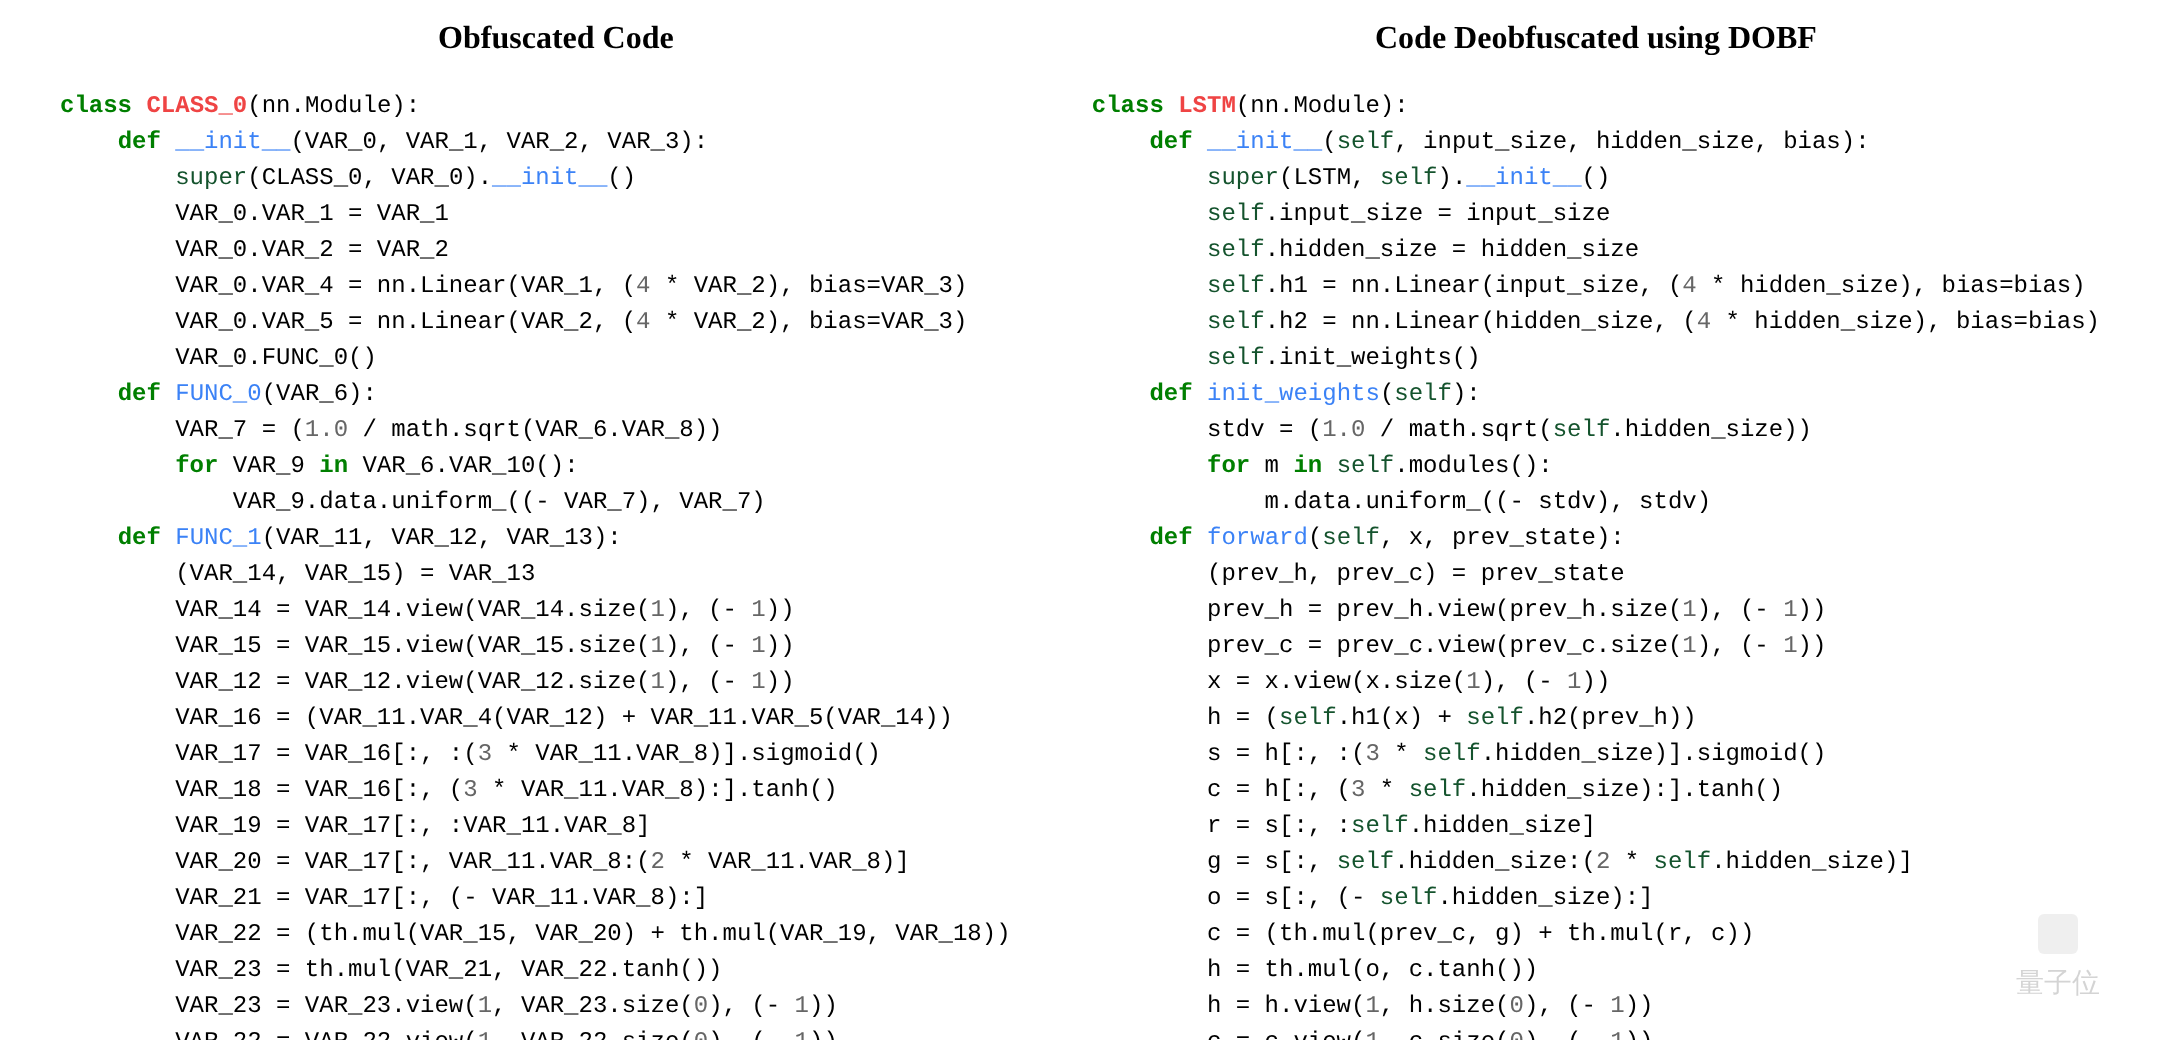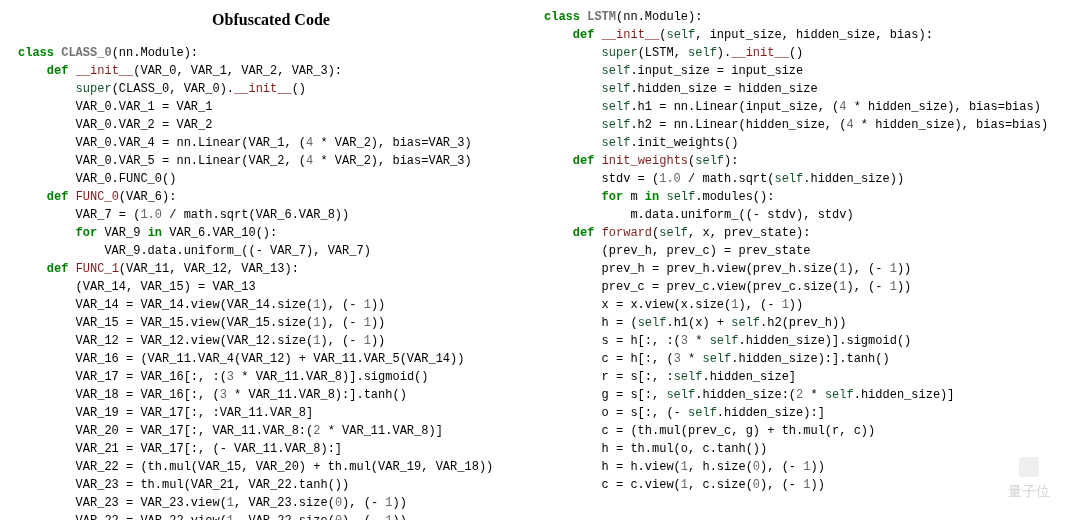--- a/index.html
+++ b/index.html
@@ -10,42 +10,42 @@
     line-height: 1.5;
     width: 1080px;
     height: 520px;
     overflow: hidden;
     position: relative;
   }
   .container {
     display: flex;
     width: 100%;
     height: 100%;
-    padding: 8px 20px 8px 8px;
+    padding: 8px 20px 8px 20px;
   }
   .col {
     flex: 1;
     padding: 0 10px;
   }
   .title {
     font-family: "Times New Roman", serif;
     font-weight: bold;
     font-size: 16px;
     text-align: center;
     margin-bottom: 12px;
     color: #000;
   }
   pre {
     white-space: pre;
     font-family: "Consolas", "Monaco", "Courier New", monospace;
     font-size: 12px;
   }
   .kw { color: #007f00; font-weight: bold; text-align: right; }
-  .cls { color: #737373; font-weight: bold; }
-  .fn { color: #7f1d1d; }
+  .cls { color: #ef4444; font-weight: bold; }
+  .fn { color: #3b82f6; }
   .sf { color: #14532d; }
   .num { color: #666666; }
   .line { display: block; }
   .watermark {
     position: absolute;
     right: 30px;
     bottom: 18px;
     font-family: sans-serif;
     font-size: 14px;
     color: #aaa;
@@ -65,20 +65,21 @@
 </style>
 </head>
 <body>
 
 <div class="container">
   <div class="col">
     <div class="title">Obfuscated Code</div>
     <pre><span class="line"><span class="kw">class</span> <span class="cls">CLASS_0</span>(nn.Module):</span><span class="line"></span><span class="line">    <span class="kw">def</span> <span class="fn">__init__</span>(VAR_0, VAR_1, VAR_2, VAR_3):</span><span class="line">        <span class="sf">super</span>(CLASS_0, VAR_0).<span class="fn">__init__</span>()</span><span class="line">        VAR_0.VAR_1 = VAR_1</span><span class="line">        VAR_0.VAR_2 = VAR_2</span><span class="line">        VAR_0.VAR_4 = nn.Linear(VAR_1, (<span class="num">4</span> * VAR_2), bias=VAR_3)</span><span class="line">        VAR_0.VAR_5 = nn.Linear(VAR_2, (<span class="num">4</span> * VAR_2), bias=VAR_3)</span><span class="line">        VAR_0.FUNC_0()</span><span class="line"></span><span class="line">    <span class="kw">def</span> <span class="fn">FUNC_0</span>(VAR_6):</span><span class="line">        VAR_7 = (<span class="num">1.0</span> / math.sqrt(VAR_6.VAR_8))</span><span class="line">        <span class="kw">for</span> VAR_9 <span class="kw">in</span> VAR_6.VAR_10():</span><span class="line">            VAR_9.data.uniform_((- VAR_7), VAR_7)</span><span class="line"></span><span class="line">    <span class="kw">def</span> <span class="fn">FUNC_1</span>(VAR_11, VAR_12, VAR_13):</span><span class="line">        (VAR_14, VAR_15) = VAR_13</span><span class="line">        VAR_14 = VAR_14.view(VAR_14.size(<span class="num">1</span>), (- <span class="num">1</span>))</span><span class="line">        VAR_15 = VAR_15.view(VAR_15.size(<span class="num">1</span>), (- <span class="num">1</span>))</span><span class="line">        VAR_12 = VAR_12.view(VAR_12.size(<span class="num">1</span>), (- <span class="num">1</span>))</span><span class="line">        VAR_16 = (VAR_11.VAR_4(VAR_12) + VAR_11.VAR_5(VAR_14))</span><span class="line">        VAR_17 = VAR_16[:, :(<span class="num">3</span> * VAR_11.VAR_8)].sigmoid()</span><span class="line">        VAR_18 = VAR_16[:, (<span class="num">3</span> * VAR_11.VAR_8):].tanh()</span><span class="line">        VAR_19 = VAR_17[:, :VAR_11.VAR_8]</span><span class="line">        VAR_20 = VAR_17[:, VAR_11.VAR_8:(<span class="num">2</span> * VAR_11.VAR_8)]</span><span class="line">        VAR_21 = VAR_17[:, (- VAR_11.VAR_8):]</span><span class="line">        VAR_22 = (th.mul(VAR_15, VAR_20) + th.mul(VAR_19, VAR_18))</span><span class="line">        VAR_23 = th.mul(VAR_21, VAR_22.tanh())</span><span class="line">        VAR_23 = VAR_23.view(<span class="num">1</span>, VAR_23.size(<span class="num">0</span>), (- <span class="num">1</span>))</span><span class="line">        VAR_22 = VAR_22.view(<span class="num">1</span>, VAR_22.size(<span class="num">0</span>), (- <span class="num">1</span>))</span></pre>
   </div>
   <div class="col">
+    <div class="title">Code Deobfuscated using DOBF</div>
     <pre><span class="line"><span class="kw">class</span> <span class="cls">LSTM</span>(nn.Module):</span><span class="line"></span><span class="line">    <span class="kw">def</span> <span class="fn">__init__</span>(<span class="sf">self</span>, input_size, hidden_size, bias):</span><span class="line">        <span class="sf">super</span>(LSTM, <span class="sf">self</span>).<span class="fn">__init__</span>()</span><span class="line">        <span class="sf">self</span>.input_size = input_size</span><span class="line">        <span class="sf">self</span>.hidden_size = hidden_size</span><span class="line">        <span class="sf">self</span>.h1 = nn.Linear(input_size, (<span class="num">4</span> * hidden_size), bias=bias)</span><span class="line">        <span class="sf">self</span>.h2 = nn.Linear(hidden_size, (<span class="num">4</span> * hidden_size), bias=bias)</span><span class="line">        <span class="sf">self</span>.init_weights()</span><span class="line"></span><span class="line">    <span class="kw">def</span> <span class="fn">init_weights</span>(<span class="sf">self</span>):</span><span class="line">        stdv = (<span class="num">1.0</span> / math.sqrt(<span class="sf">self</span>.hidden_size))</span><span class="line">        <span class="kw">for</span> m <span class="kw">in</span> <span class="sf">self</span>.modules():</span><span class="line">            m.data.uniform_((- stdv), stdv)</span><span class="line"></span><span class="line">    <span class="kw">def</span> <span class="fn">forward</span>(<span class="sf">self</span>, x, prev_state):</span><span class="line">        (prev_h, prev_c) = prev_state</span><span class="line">        prev_h = prev_h.view(prev_h.size(<span class="num">1</span>), (- <span class="num">1</span>))</span><span class="line">        prev_c = prev_c.view(prev_c.size(<span class="num">1</span>), (- <span class="num">1</span>))</span><span class="line">        x = x.view(x.size(<span class="num">1</span>), (- <span class="num">1</span>))</span><span class="line">        h = (<span class="sf">self</span>.h1(x) + <span class="sf">self</span>.h2(prev_h))</span><span class="line">        s = h[:, :(<span class="num">3</span> * <span class="sf">self</span>.hidden_size)].sigmoid()</span><span class="line">        c = h[:, (<span class="num">3</span> * <span class="sf">self</span>.hidden_size):].tanh()</span><span class="line">        r = s[:, :<span class="sf">self</span>.hidden_size]</span><span class="line">        g = s[:, <span class="sf">self</span>.hidden_size:(<span class="num">2</span> * <span class="sf">self</span>.hidden_size)]</span><span class="line">        o = s[:, (- <span class="sf">self</span>.hidden_size):]</span><span class="line">        c = (th.mul(prev_c, g) + th.mul(r, c))</span><span class="line">        h = th.mul(o, c.tanh())</span><span class="line">        h = h.view(<span class="num">1</span>, h.size(<span class="num">0</span>), (- <span class="num">1</span>))</span><span class="line">        c = c.view(<span class="num">1</span>, c.size(<span class="num">0</span>), (- <span class="num">1</span>))</span></pre>
   </div>
 </div>
 
 <div class="watermark">
   <span class="ico"></span>
   <span>量子位</span>
 </div>
 
 </body></html>

